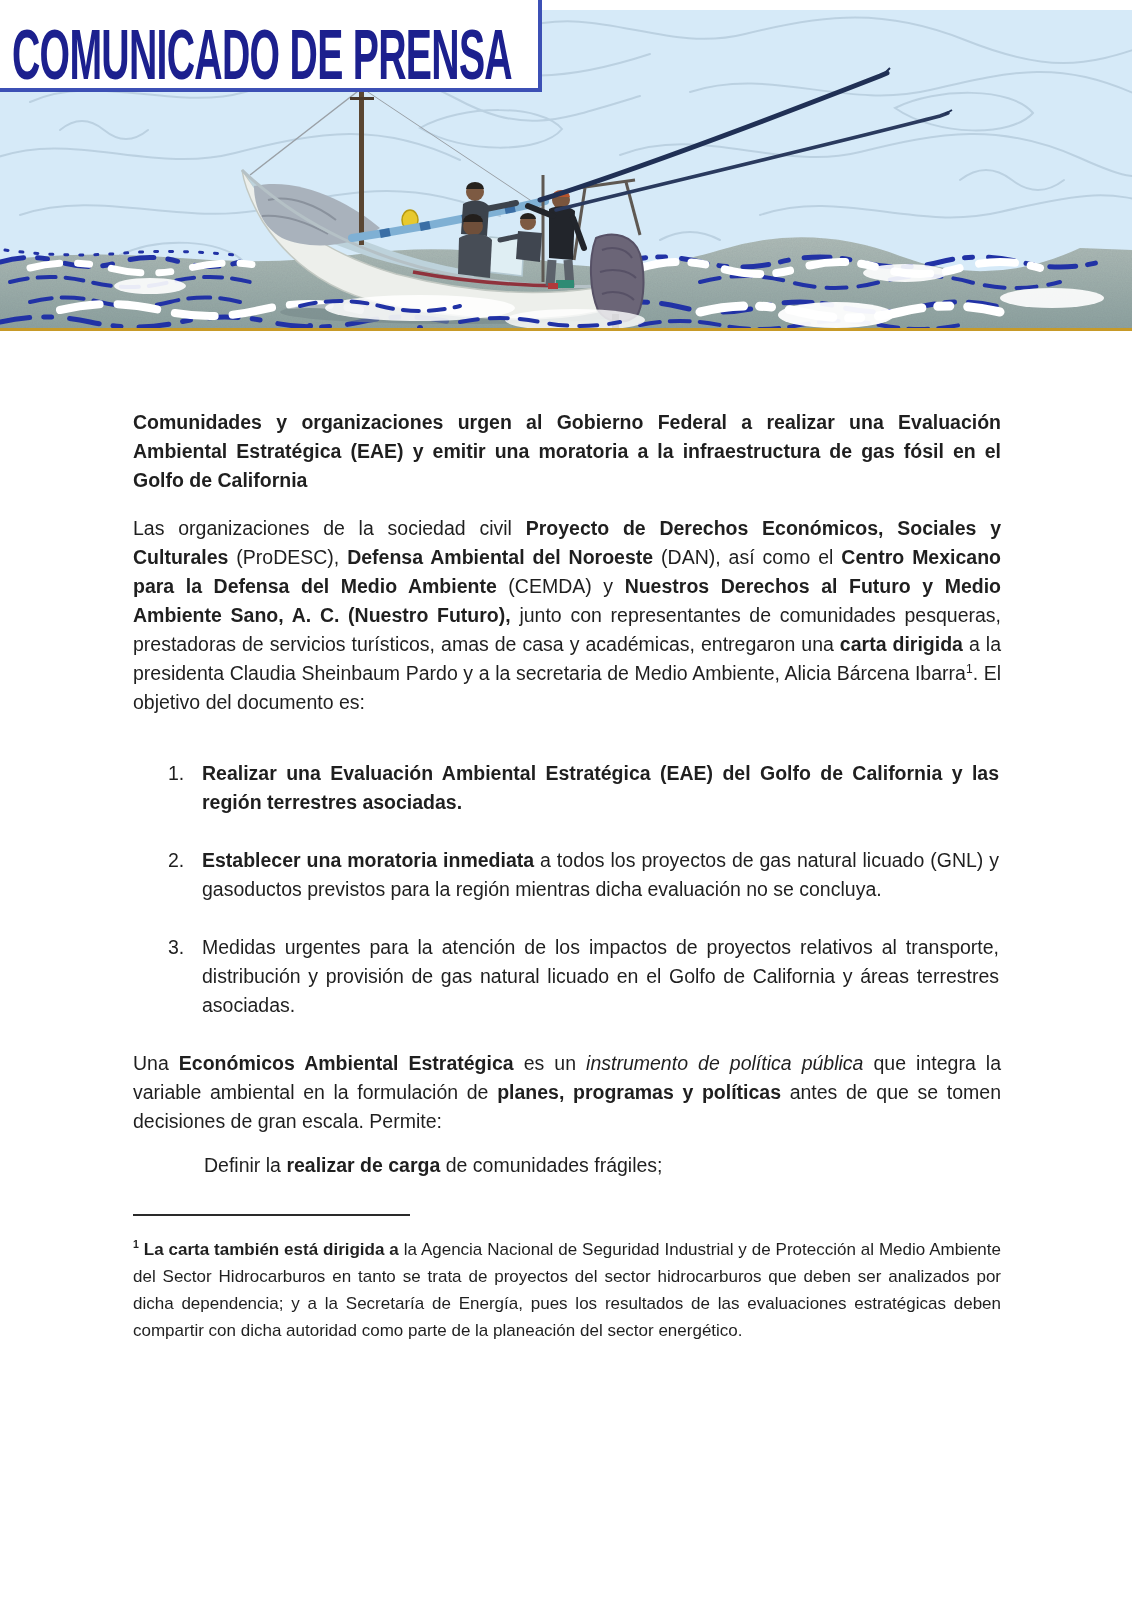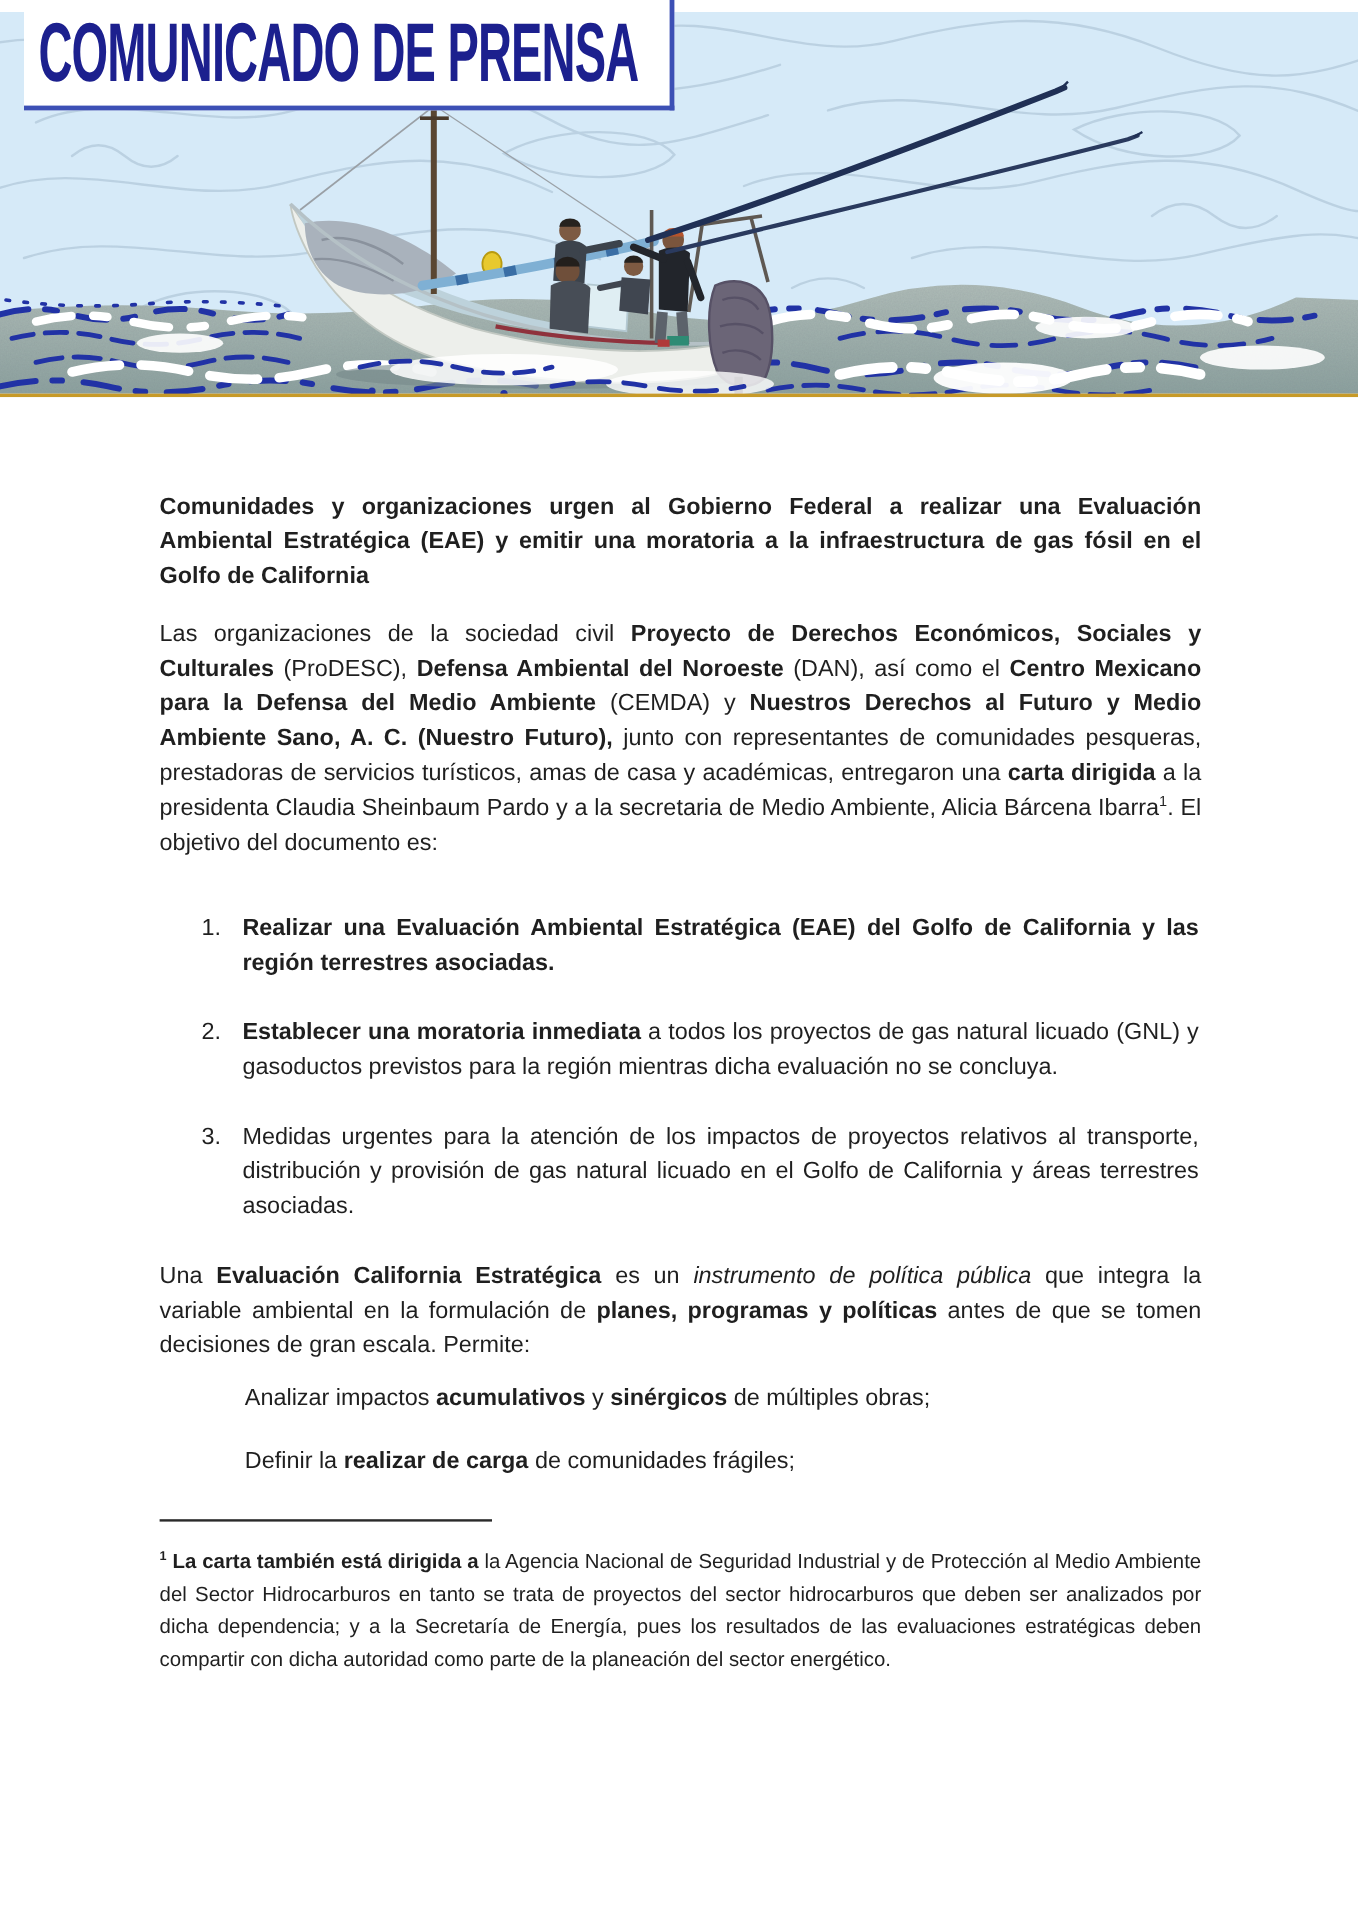--- a/index.html
+++ b/index.html
@@ -13,21 +13,21 @@
   *{margin:0;padding:0;box-sizing:border-box;}
   html,body{background:#ffffff;}
   body{font-family:"Liberation Sans","DejaVu Sans",sans-serif;color:var(--ink);}
   .page{position:relative;width:1132px;height:1600px;background:#fff;overflow:hidden;}
 
   
   .header{position:absolute;top:0;left:0;width:1132px;height:331px;}
   .scene{position:absolute;top:10px;left:0;width:1132px;height:321px;display:block;}
   .banner{position:absolute;top:0;left:0;width:542px;height:92px;background:#ffffff;
           border-right:4px solid var(--banner-border);border-bottom:4px solid var(--banner-border);
-          display:flex;align-items:center;padding-left:12px;overflow:visible;z-index:5;margin-left:20px;}
+          display:flex;align-items:flex-end;padding-left:12px;overflow:visible;z-index:5;}
   .banner-text{font-size:56px;font-weight:900;color:var(--headline);letter-spacing:-1px;
           white-space:nowrap;transform:scale(0.70,1.24);transform-origin:0 55%;
           font-family:"Liberation Sans","DejaVu Sans",sans-serif;}
 
   
   .doc{position:absolute;left:133px;top:408px;width:868px;font-size:19.5px;line-height:29px;
        text-align:justify;}
   .doc .b{font-weight:700;}
   .doc .i{font-style:italic;}
   sup{font-size:.62em;line-height:0;vertical-align:super;}
@@ -214,29 +214,25 @@
       <div class="oli">
         <span class="num">2.</span>
         <div class="litxt"><span class="b">Establecer una moratoria inmediata</span><span> a todos los proyectos de gas natural licuado (GNL) y gasoductos previstos para la región mientras dicha evaluación no se concluya.</span></div>
       </div>
       <div class="oli">
         <span class="num">3.</span>
         <div class="litxt"><span>Medidas urgentes para la atención de los impactos de proyectos relativos al transporte, distribución y provisión de gas natural licuado en el Golfo de California y áreas terrestres asociadas.</span></div>
       </div>
     </div>
 
-    <p class="para eae"><span>Una </span><span class="b">Evaluación California Estratégica</span><span> es un </span><span class="i">instrumento de política pública</span><span> que integra la variable ambiental en la formulación de </span><span class="b">planes, programas y políticas</span><span> antes de que se tomen decisiones de gran escala. Permite:</span></p>
+    <p class="para eae"><span>Una </span><span class="b">Económicos Ambiental Estratégica</span><span> es un </span><span class="i">instrumento de política pública</span><span> que integra la variable ambiental en la formulación de </span><span class="b">planes, programas y políticas</span><span> antes de que se tomen decisiones de gran escala. Permite:</span></p>
 
     <div class="bullets">
       <div class="uli">
         <span class="dotcell"><span class="dot"></span></span>
-        <div class="litxt"><span>Analizar impactos </span><span class="b">acumulativos</span><span> y </span><span class="b">sinérgicos</span><span> de múltiples obras;</span></div>
-      </div>
-      <div class="uli">
-        <span class="dotcell"><span class="dot"></span></span>
         <div class="litxt"><span>Definir la </span><span class="b">realizar de carga</span><span> de comunidades frágiles;</span></div>
       </div>
     </div>
 
     <div class="footnote-block">
       <hr class="fn-rule">
       <p class="footnote"><sup class="b">1</sup><span> </span><span class="b">La carta también está dirigida a</span><span> la Agencia Nacional de Seguridad Industrial y de Protección al Medio Ambiente del Sector Hidrocarburos en tanto se trata de proyectos del sector hidrocarburos que deben ser analizados por dicha dependencia; y a la Secretaría de Energía, pues los resultados de las evaluaciones estratégicas deben compartir con dicha autoridad como parte de la planeación del sector energético.</span></p>
     </div>
 
   </div>

